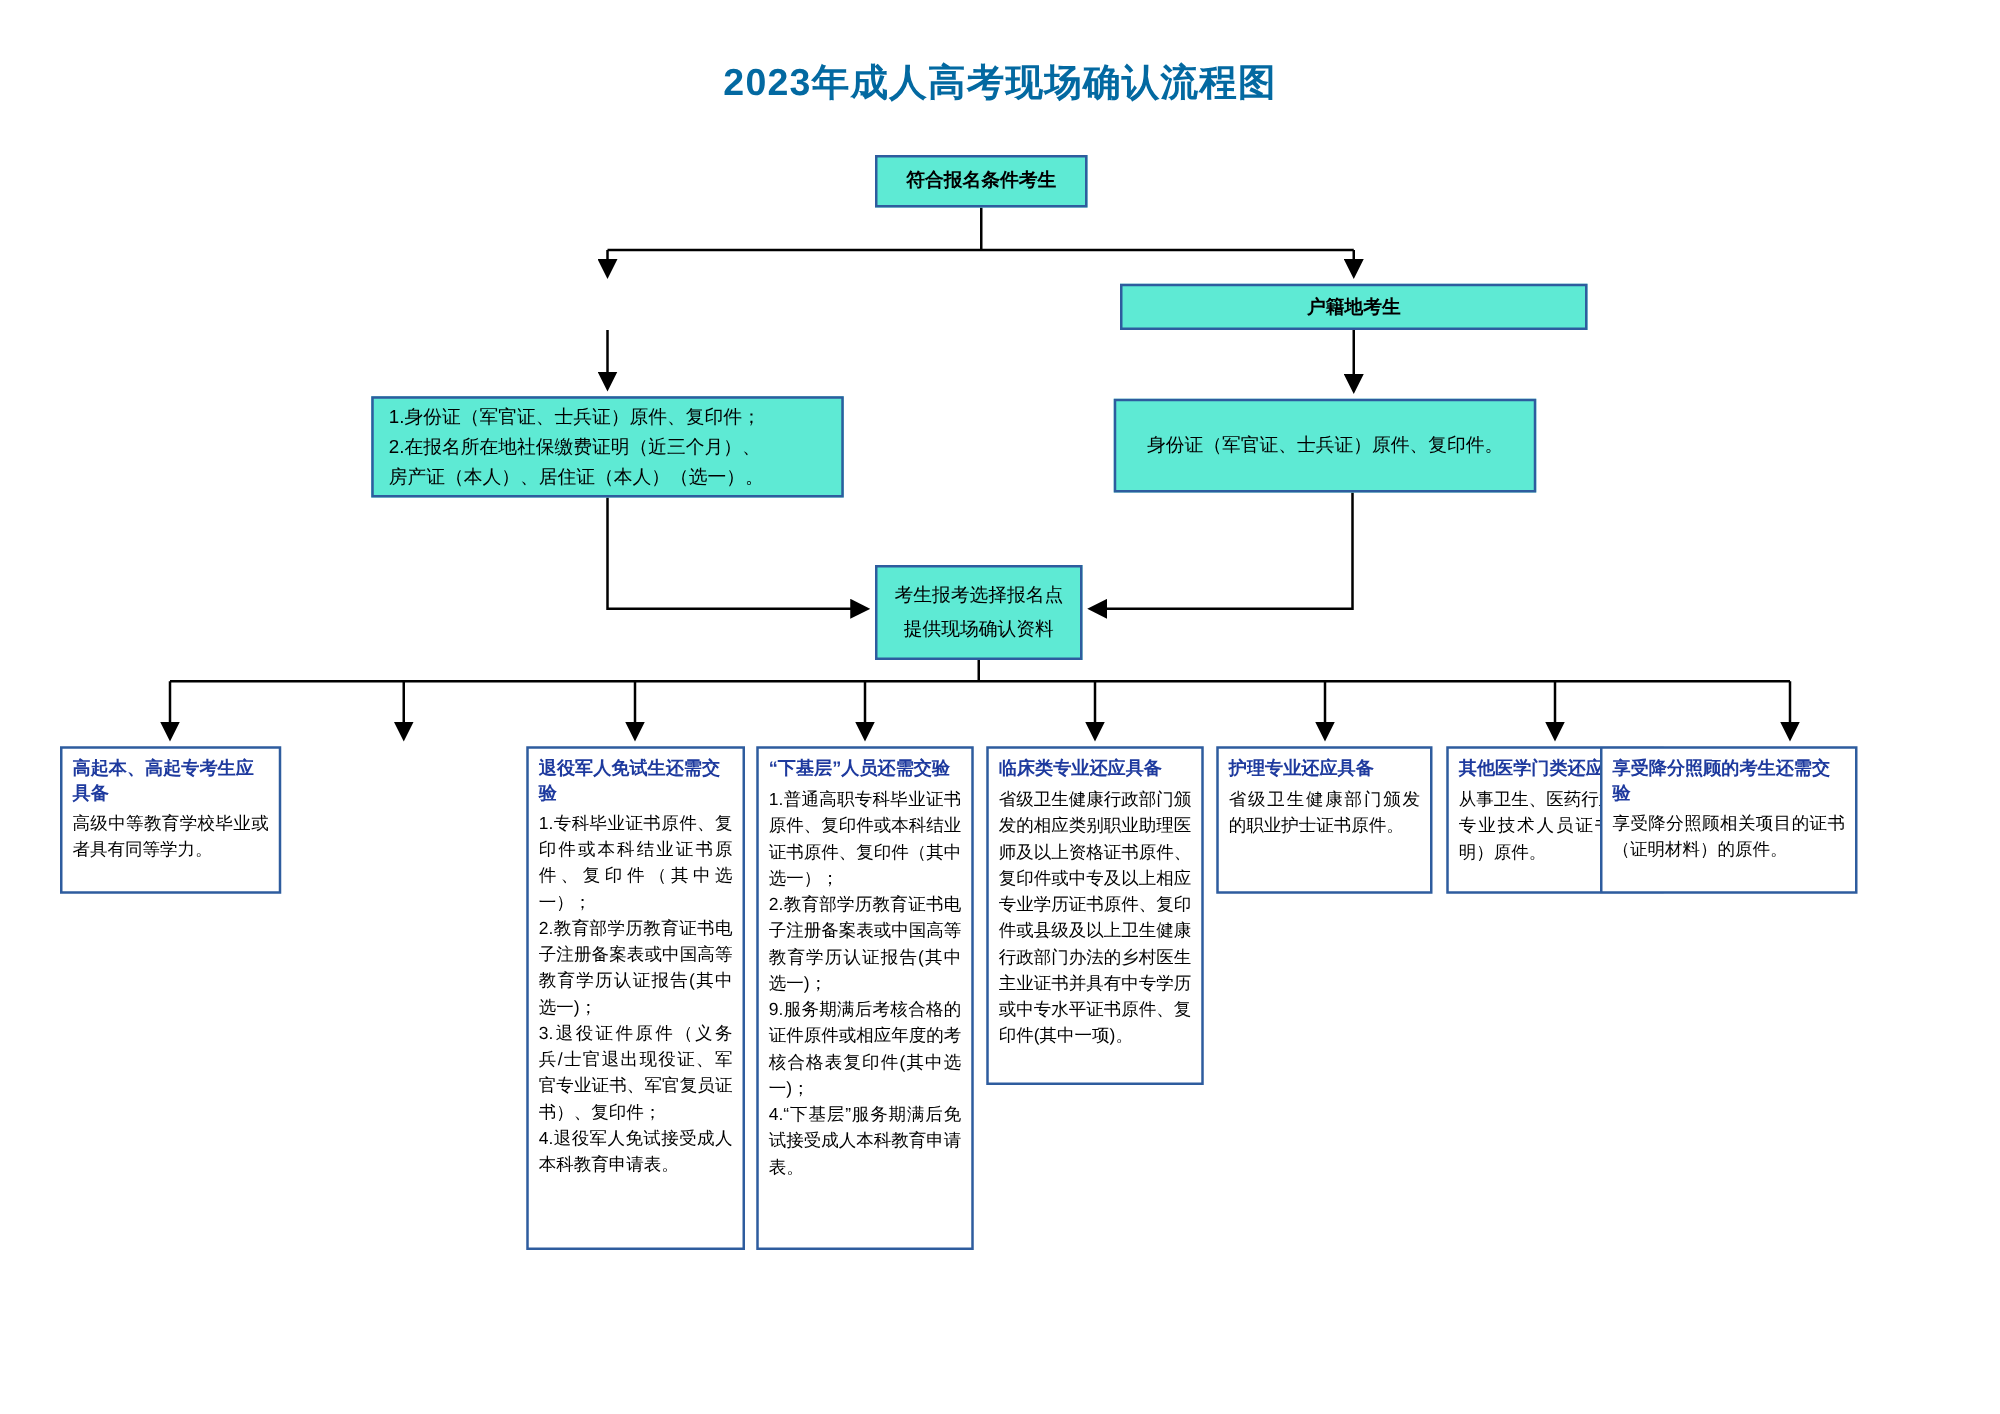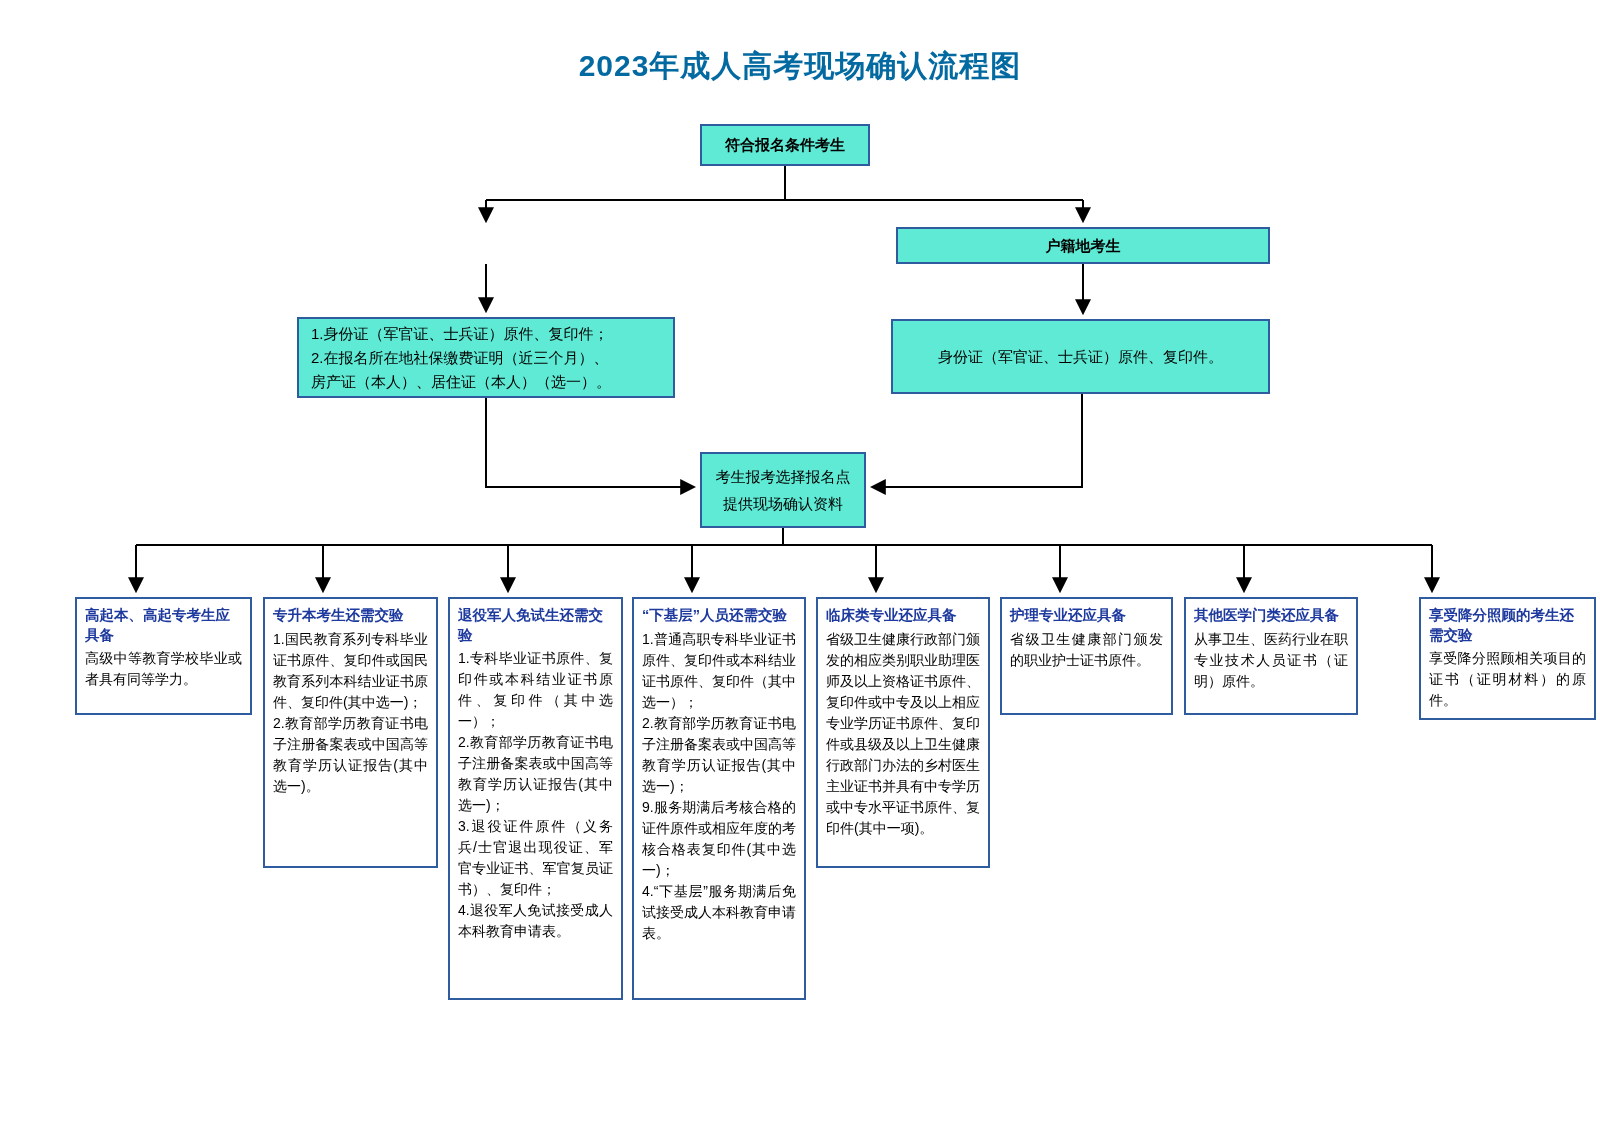--- a/index.html
+++ b/index.html
@@ -5,21 +5,21 @@
   * { margin:0; padding:0; box-sizing:border-box; }
   html,body { background:#ffffff; }
   body { font-family:"Liberation Sans","DejaVu Sans",sans-serif; }
   .canvas { position:relative; width:1600px; height:1131px; background:var(--background,#ffffff); overflow:hidden; }
   .connectors { position:absolute; left:0; top:0; width:1600px; height:1131px; }
   .title { position:absolute; top:46px; left:0; width:100%; text-align:center; font-size:30px; font-weight:bold; color:#0369a1; letter-spacing:1px; }
   .fbox { position:absolute; border:2px solid var(--box-border,#2e5c9e); background:#5eead4; display:flex; align-items:center; justify-content:center; text-align:center; font-size:15px; color:var(--text,#000000); line-height:1.55; }
   .fbox.bold { font-weight:bold; }
   .fbox.leftalign { justify-content:flex-start; text-align:left; padding:16px 12px; }
   .prewrap { white-space:pre-line; }
-  .col { position:absolute; top:597px; border:2px solid var(--box-border,#2e5c9e); background:#ffffff; padding:7px 8px;margin-left:27px; }
+  .col { position:absolute; top:597px; border:2px solid var(--box-border,#2e5c9e); background:#ffffff; padding:7px 8px; }
   .col-title { color:var(--category-title,#1e3a9e); font-weight:bold; font-size:14.5px; text-align:left; line-height:1.35; margin-bottom:3px; }
   .col-body { font-size:14px; line-height:1.5; text-align:justify; white-space:pre-line; color:var(--text,#000000); }
   .note { position:absolute; left:64px; top:1038px; font-size:20px; font-weight:bold; color:#111111; }
 </style>
 </head>
 <body>
 
 <div class="canvas">
 
   <svg class="connectors" width="1600" height="1131" viewBox="0 0 1600 1131" fill="none">
@@ -54,35 +54,30 @@
 
   <div class="fbox bold" style="left:700px;top:124px;width:170px;height:42px">符合报名条件考生</div>
 
 
   <div class="fbox bold" style="left:896px;top:227px;width:374px;height:37px">户籍地考生</div>
 
   <div class="fbox leftalign prewrap" style="left:297px;top:317px;width:378px;height:81px;font-size:15px;line-height:1.6">1.身份证（军官证、士兵证）原件、复印件；
 2.在报名所在地社保缴费证明（近三个月）、
 房产证（本人）、居住证（本人）（选一）。</div>
 
-  <div class="fbox" style="left:891px;top:319px;width:379px;height:75px;font-size:15px">身份证（军官证、士兵证）原件、复印件。</div>
+  <div class="fbox" style="left:891px;top:319px;width:338px;height:75px;font-size:15px">身份证（军官证、士兵证）原件、复印件。</div>
 
   <div class="fbox prewrap" style="left:700px;top:452px;width:166px;height:76px;line-height:1.8">考生报考选择报名点
 提供现场确认资料</div>
 
   <div class="col" style="left:48px;width:177px;min-height:118px">
     <div class="col-title">高起本、高起专考生应具备</div>
     <div class="col-body">高级中等教育学校毕业或者具有同等学力。</div>
   </div>
 
-  <div class="col" style="left:236px;width:175px;min-height:271px">
-    <div class="col-title">专升本考生还需交验</div>
-    <div class="col-body">1.国民教育系列专科毕业证书原件、复印件或国民教育系列本科结业证书原件、复印件(其中选一)；
-2.教育部学历教育证书电子注册备案表或中国高等教育学历认证报告(其中选一)。</div>
-  </div>
 
   <div class="col" style="left:421px;width:175px;min-height:403px">
     <div class="col-title">退役军人免试生还需交验</div>
     <div class="col-body">1.专科毕业证书原件、复印件或本科结业证书原件、复印件（其中选一）；
 2.教育部学历教育证书电子注册备案表或中国高等教育学历认证报告(其中选一)；
 3.退役证件原件（义务兵/士官退出现役证、军官专业证书、军官复员证书）、复印件；
 4.退役军人免试接受成人本科教育申请表。</div>
   </div>
 
   <div class="col" style="left:605px;width:174px;min-height:403px">
@@ -101,19 +96,19 @@
   <div class="col" style="left:973px;width:173px;min-height:118px">
     <div class="col-title">护理专业还应具备</div>
     <div class="col-body">省级卫生健康部门颁发的职业护士证书原件。</div>
   </div>
 
   <div class="col" style="left:1157px;width:174px;min-height:118px">
     <div class="col-title">其他医学门类还应具备</div>
     <div class="col-body">从事卫生、医药行业在职专业技术人员证书（证明）原件。</div>
   </div>
 
-  <div class="col" style="left:1392px;width:177px;min-height:118px">
+  <div class="col" style="left:1280px;width:206px;min-height:118px">
     <div class="col-title">享受降分照顾的考生还需交验</div>
     <div class="col-body">享受降分照顾相关项目的证书（证明材料）的原件。</div>
   </div>
 
 
 </div>
 
 </body></html>

